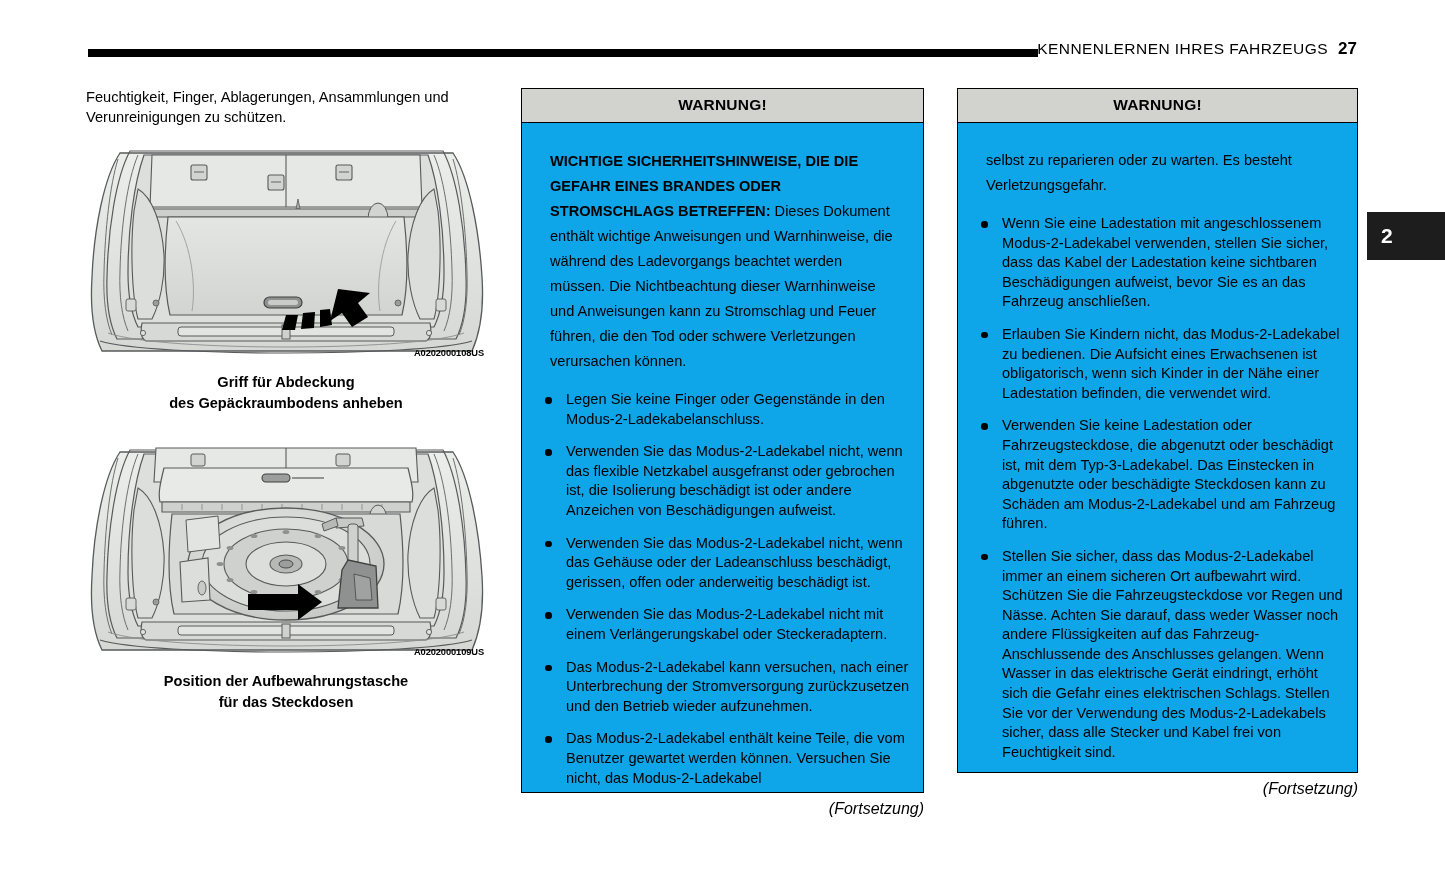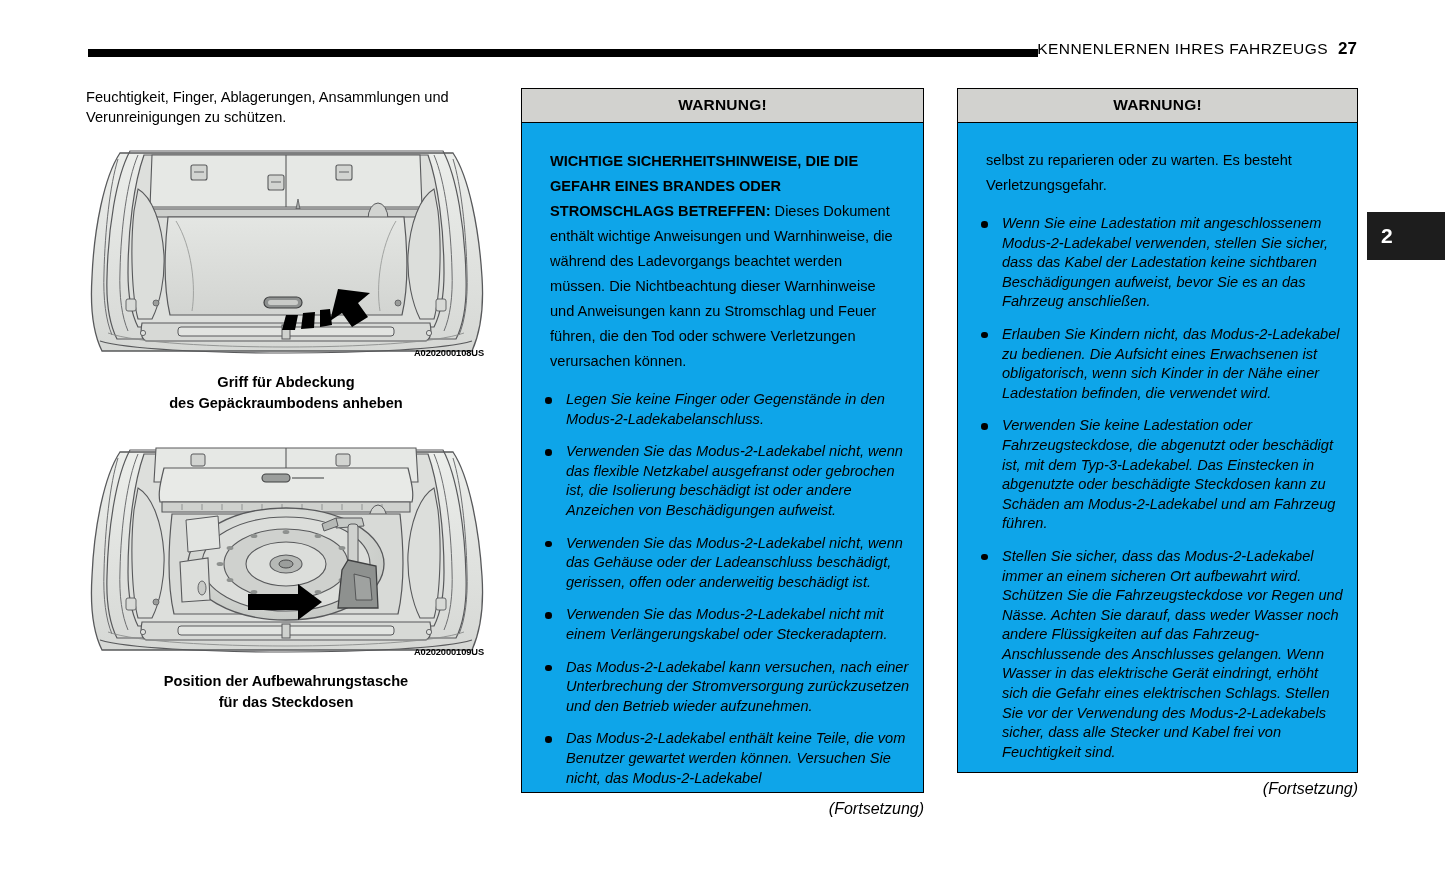--- a/index.html
+++ b/index.html
@@ -130,21 +130,20 @@
   .warn-lead {
     font-size: 14.6px;
     line-height: 25px;
     margin: 16px;
   }
   .warn-lead .lead-caps { font-weight: bold; }
   ul.warn-list {
     list-style: none;
     margin: 0;
     padding: 0;
-    font-style: italic;
   }
   ul.warn-list li {
     position: relative;
     font-size: 14.6px;
     line-height: 19.6px;
     padding-left: 32px;
     margin-top: 13px;
   }
   ul.warn-list li .bullet-dot {
     position: absolute;

